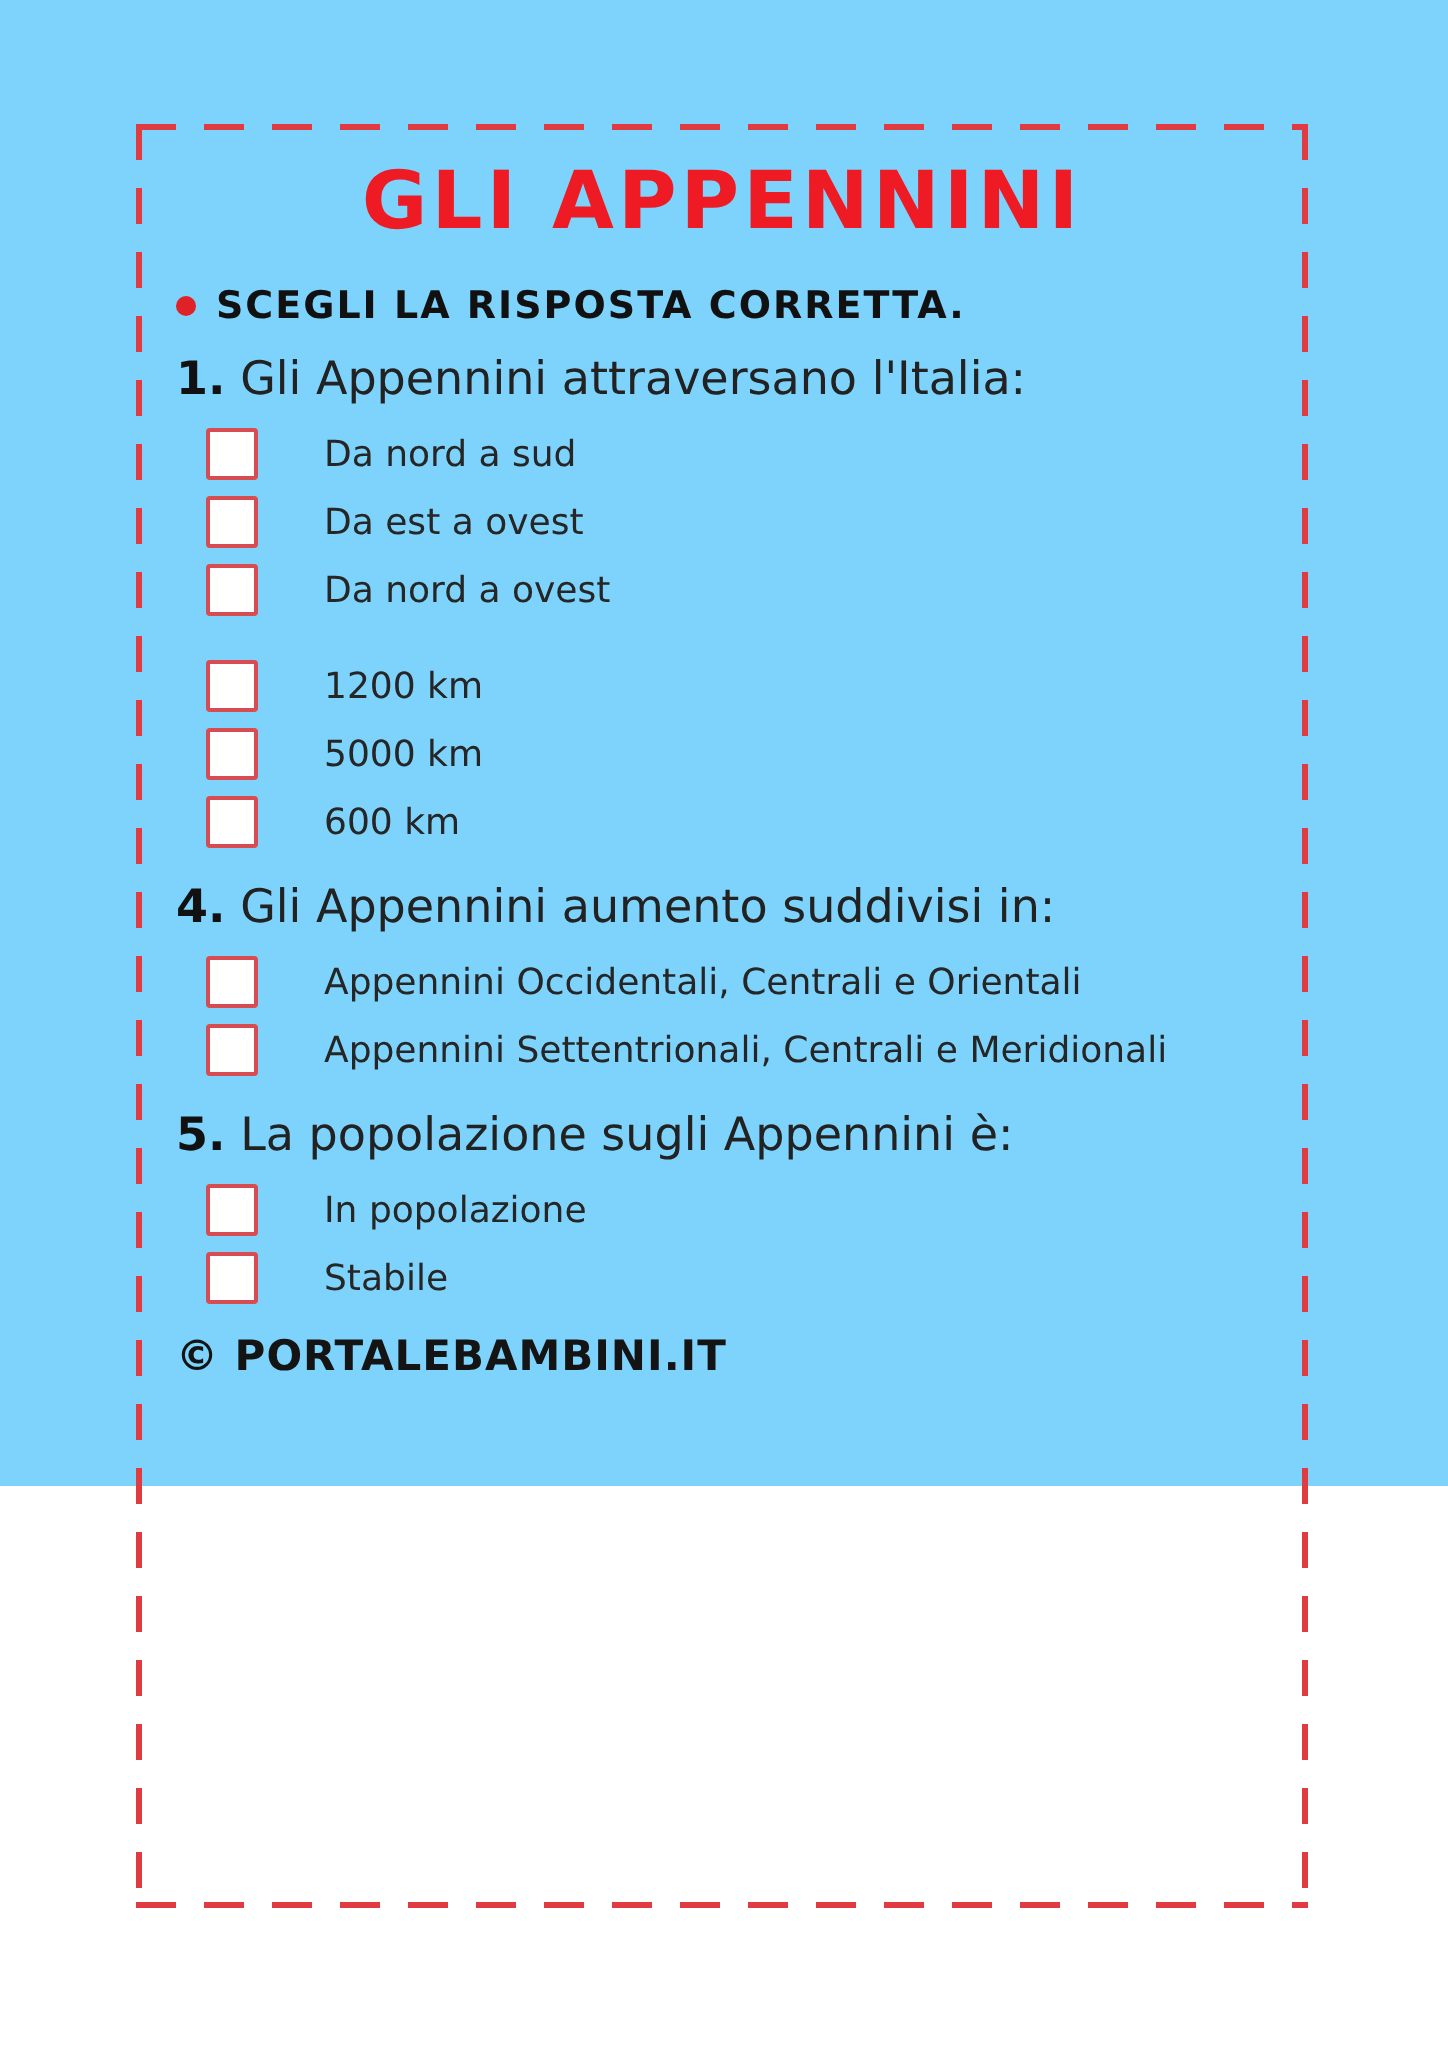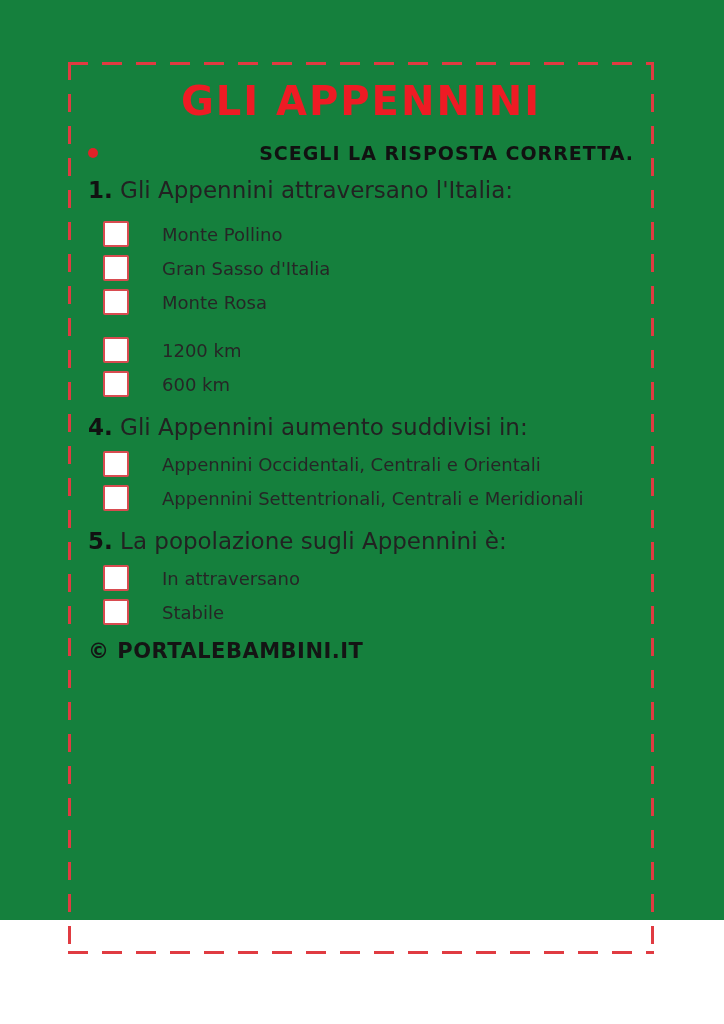--- a/index.html
+++ b/index.html
@@ -3,21 +3,21 @@
 <meta charset="utf-8">
 <style>
   * { margin: 0; padding: 0; box-sizing: border-box; }
   html, body {
     width: 724px; height: 1024px;
     background: #ffffff;
     font-family: "DejaVu Sans", "Liberation Sans", sans-serif;
     color: #1e1e1e;
     overflow: hidden;
   }
-  .sheet { position: relative; width: 724px; height: 920px; background: #15803d; }
+  .sheet { position: relative; width: 724px; height: 743px; background: #7dd3fc; }
 
   .border-frame {
     position: absolute;
     left: 68px; top: 62px;
     width: 586px; height: 892px;
     background-image:
       repeating-linear-gradient(90deg, #e03b41 0 20px, transparent 20px 34px),
       repeating-linear-gradient(90deg, #e03b41 0 20px, transparent 20px 34px),
       repeating-linear-gradient(180deg, #e03b41 0 18px, transparent 18px 32px),
       repeating-linear-gradient(180deg, #e03b41 0 18px, transparent 18px 32px);
@@ -38,21 +38,20 @@
   }
 
   .instruction {
     display: flex;
     align-items: center;
     margin-top: 18px;
     font-size: 19px;
     font-weight: bold;
     letter-spacing: 1px;
     color: #111;
-    justify-content: space-between;
   }
   .bullet {
     width: 10px; height: 10px;
     border-radius: 50%;
     background: #e02228;
     margin-right: 10px;
     flex: 0 0 auto;
   }
 
   .question { margin-top: 14px; }
@@ -104,48 +103,52 @@
       <span class="bullet"></span>
       <span>SCEGLI LA RISPOSTA CORRETTA.</span>
     </div>
 
     <div id="questions">
   <div class="question">
     <div class="q-header">
       <span class="q-num">1.</span>
       <span class="q-text"> Gli Appennini attraversano l'Italia:</span>
     </div>
-  </div>
-
-  <div class="question">
     <div class="options">
   <div class="option-row">
     <span class="checkbox"></span>
-    <span class="option-label">Monte Pollino</span>
+    <span class="option-label">Da nord a sud</span>
   </div>
 
   <div class="option-row">
     <span class="checkbox"></span>
-    <span class="option-label">Gran Sasso d'Italia</span>
+    <span class="option-label">Da est a ovest</span>
   </div>
 
   <div class="option-row">
     <span class="checkbox"></span>
-    <span class="option-label">Monte Rosa</span>
+    <span class="option-label">Da nord a ovest</span>
   </div>
 </div>
+  </div>
+
+  <div class="question">
   </div>
 
   <div class="question">
     <div class="options">
   <div class="option-row">
     <span class="checkbox"></span>
     <span class="option-label">1200 km</span>
   </div>
 
+  <div class="option-row">
+    <span class="checkbox"></span>
+    <span class="option-label">5000 km</span>
+  </div>
 
   <div class="option-row">
     <span class="checkbox"></span>
     <span class="option-label">600 km</span>
   </div>
 </div>
   </div>
 
   <div class="question">
     <div class="q-header">
@@ -168,21 +171,21 @@
 
   <div class="question">
     <div class="q-header">
       <span class="q-num">5.</span>
       <span class="q-text"> La popolazione sugli Appennini è:</span>
     </div>
     <div class="options">
 
   <div class="option-row">
     <span class="checkbox"></span>
-    <span class="option-label">In attraversano</span>
+    <span class="option-label">In popolazione</span>
   </div>
 
   <div class="option-row">
     <span class="checkbox"></span>
     <span class="option-label">Stabile</span>
   </div>
 </div>
   </div>
 </div>
 

